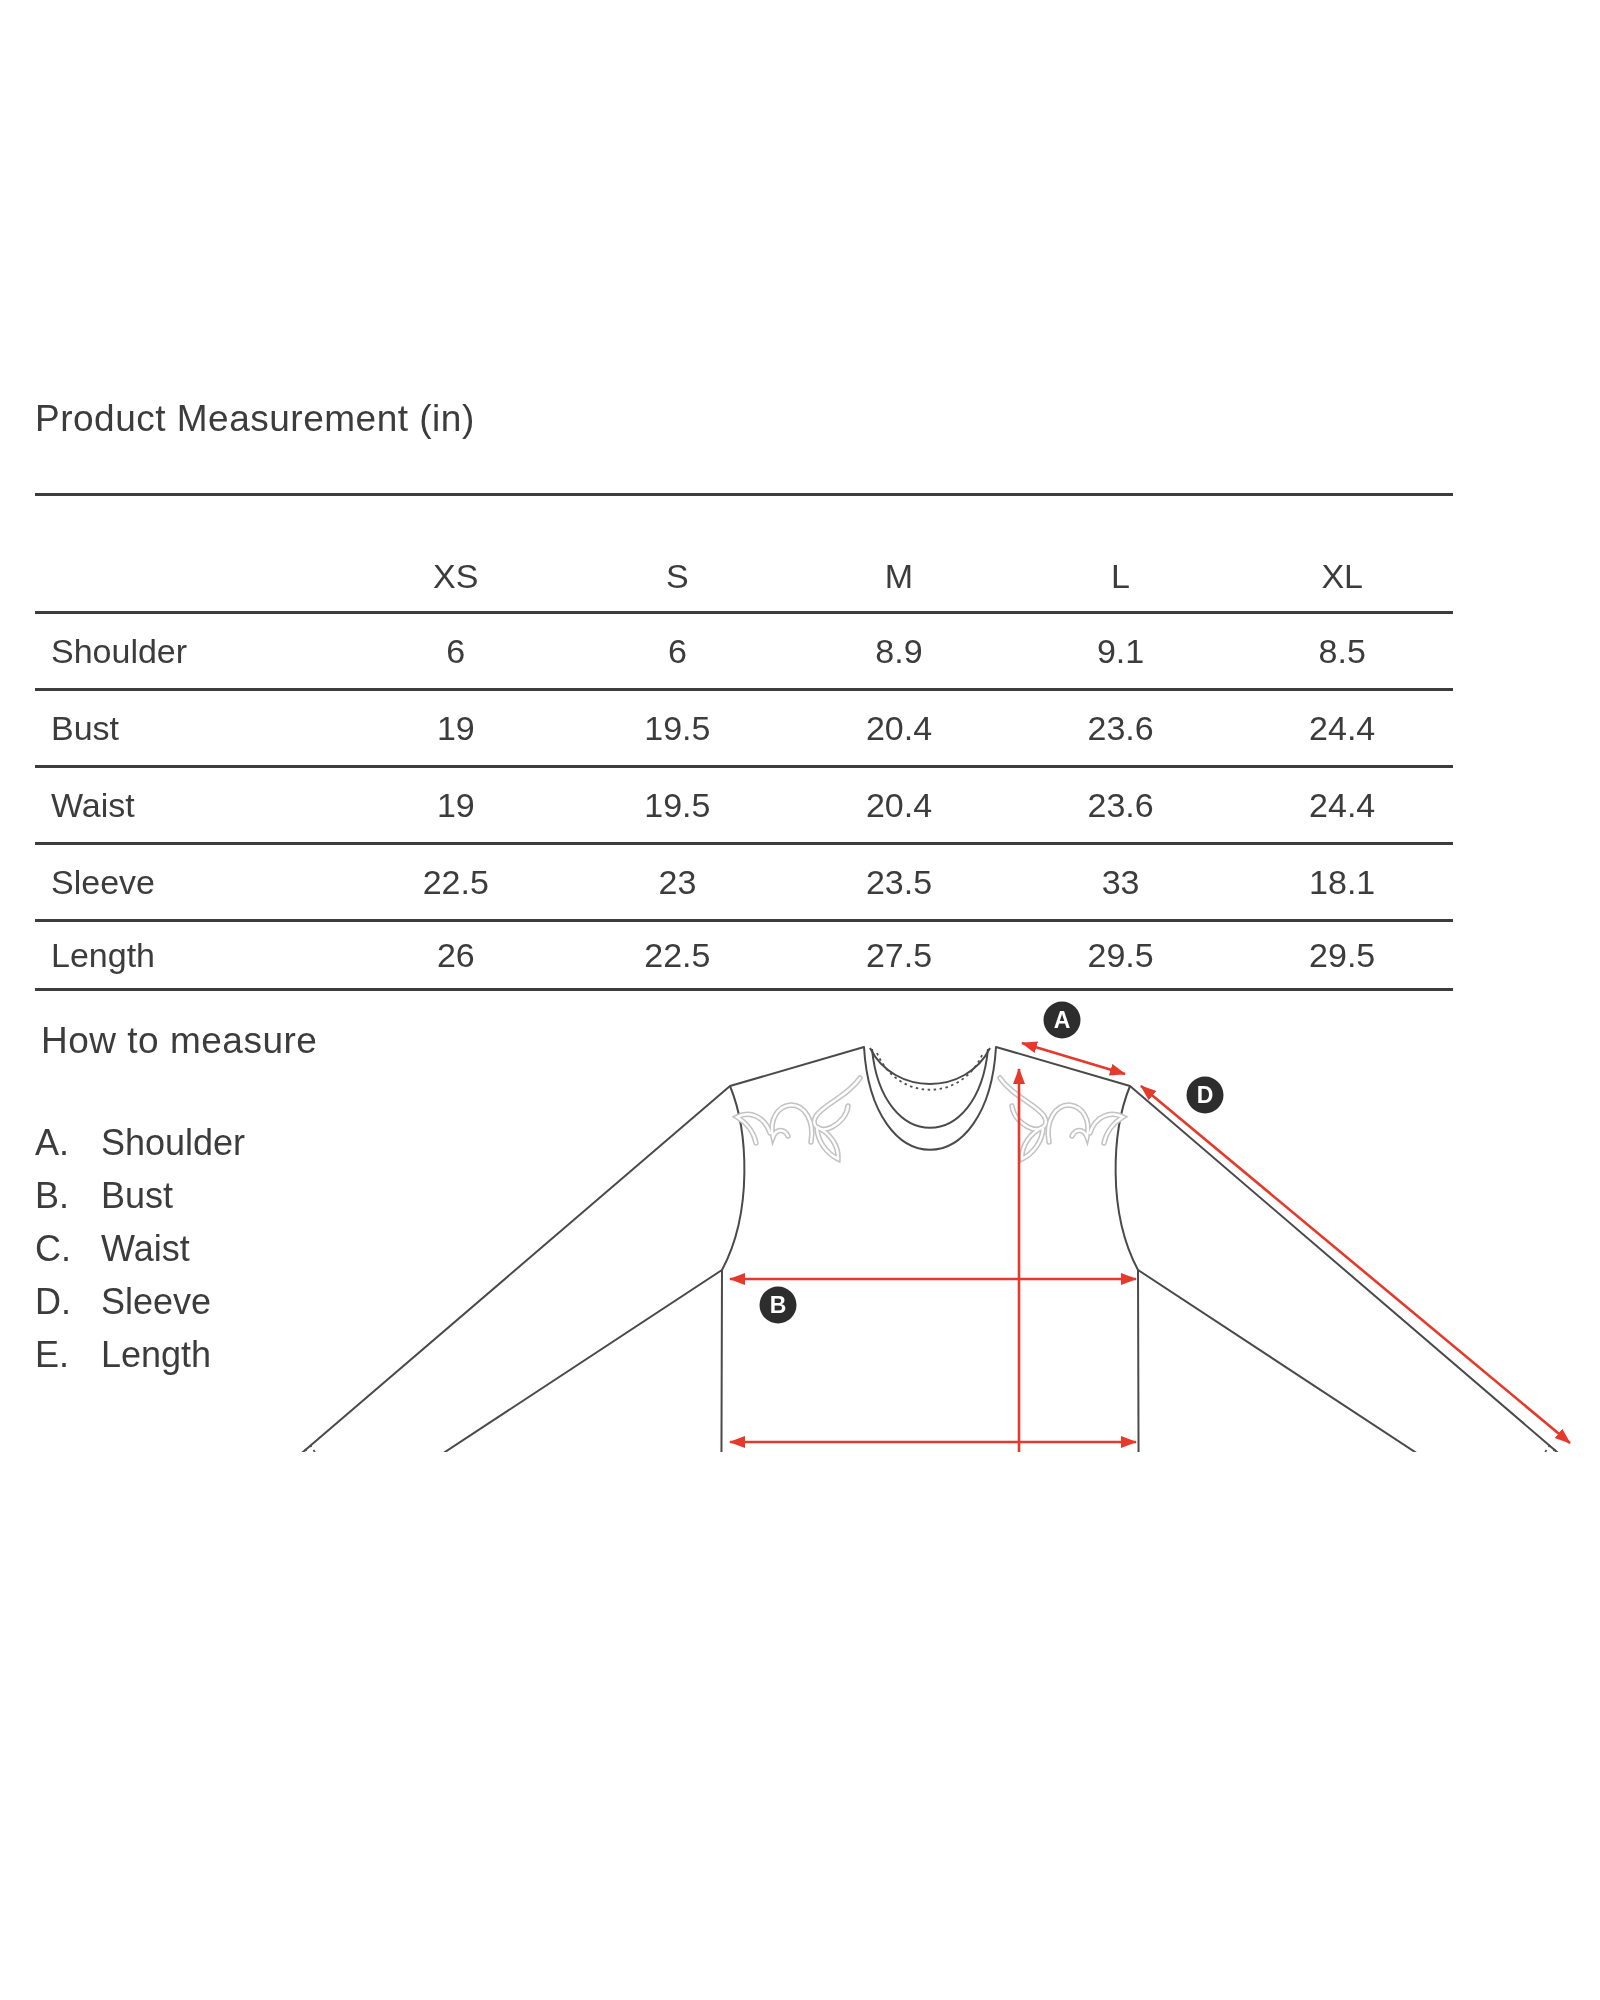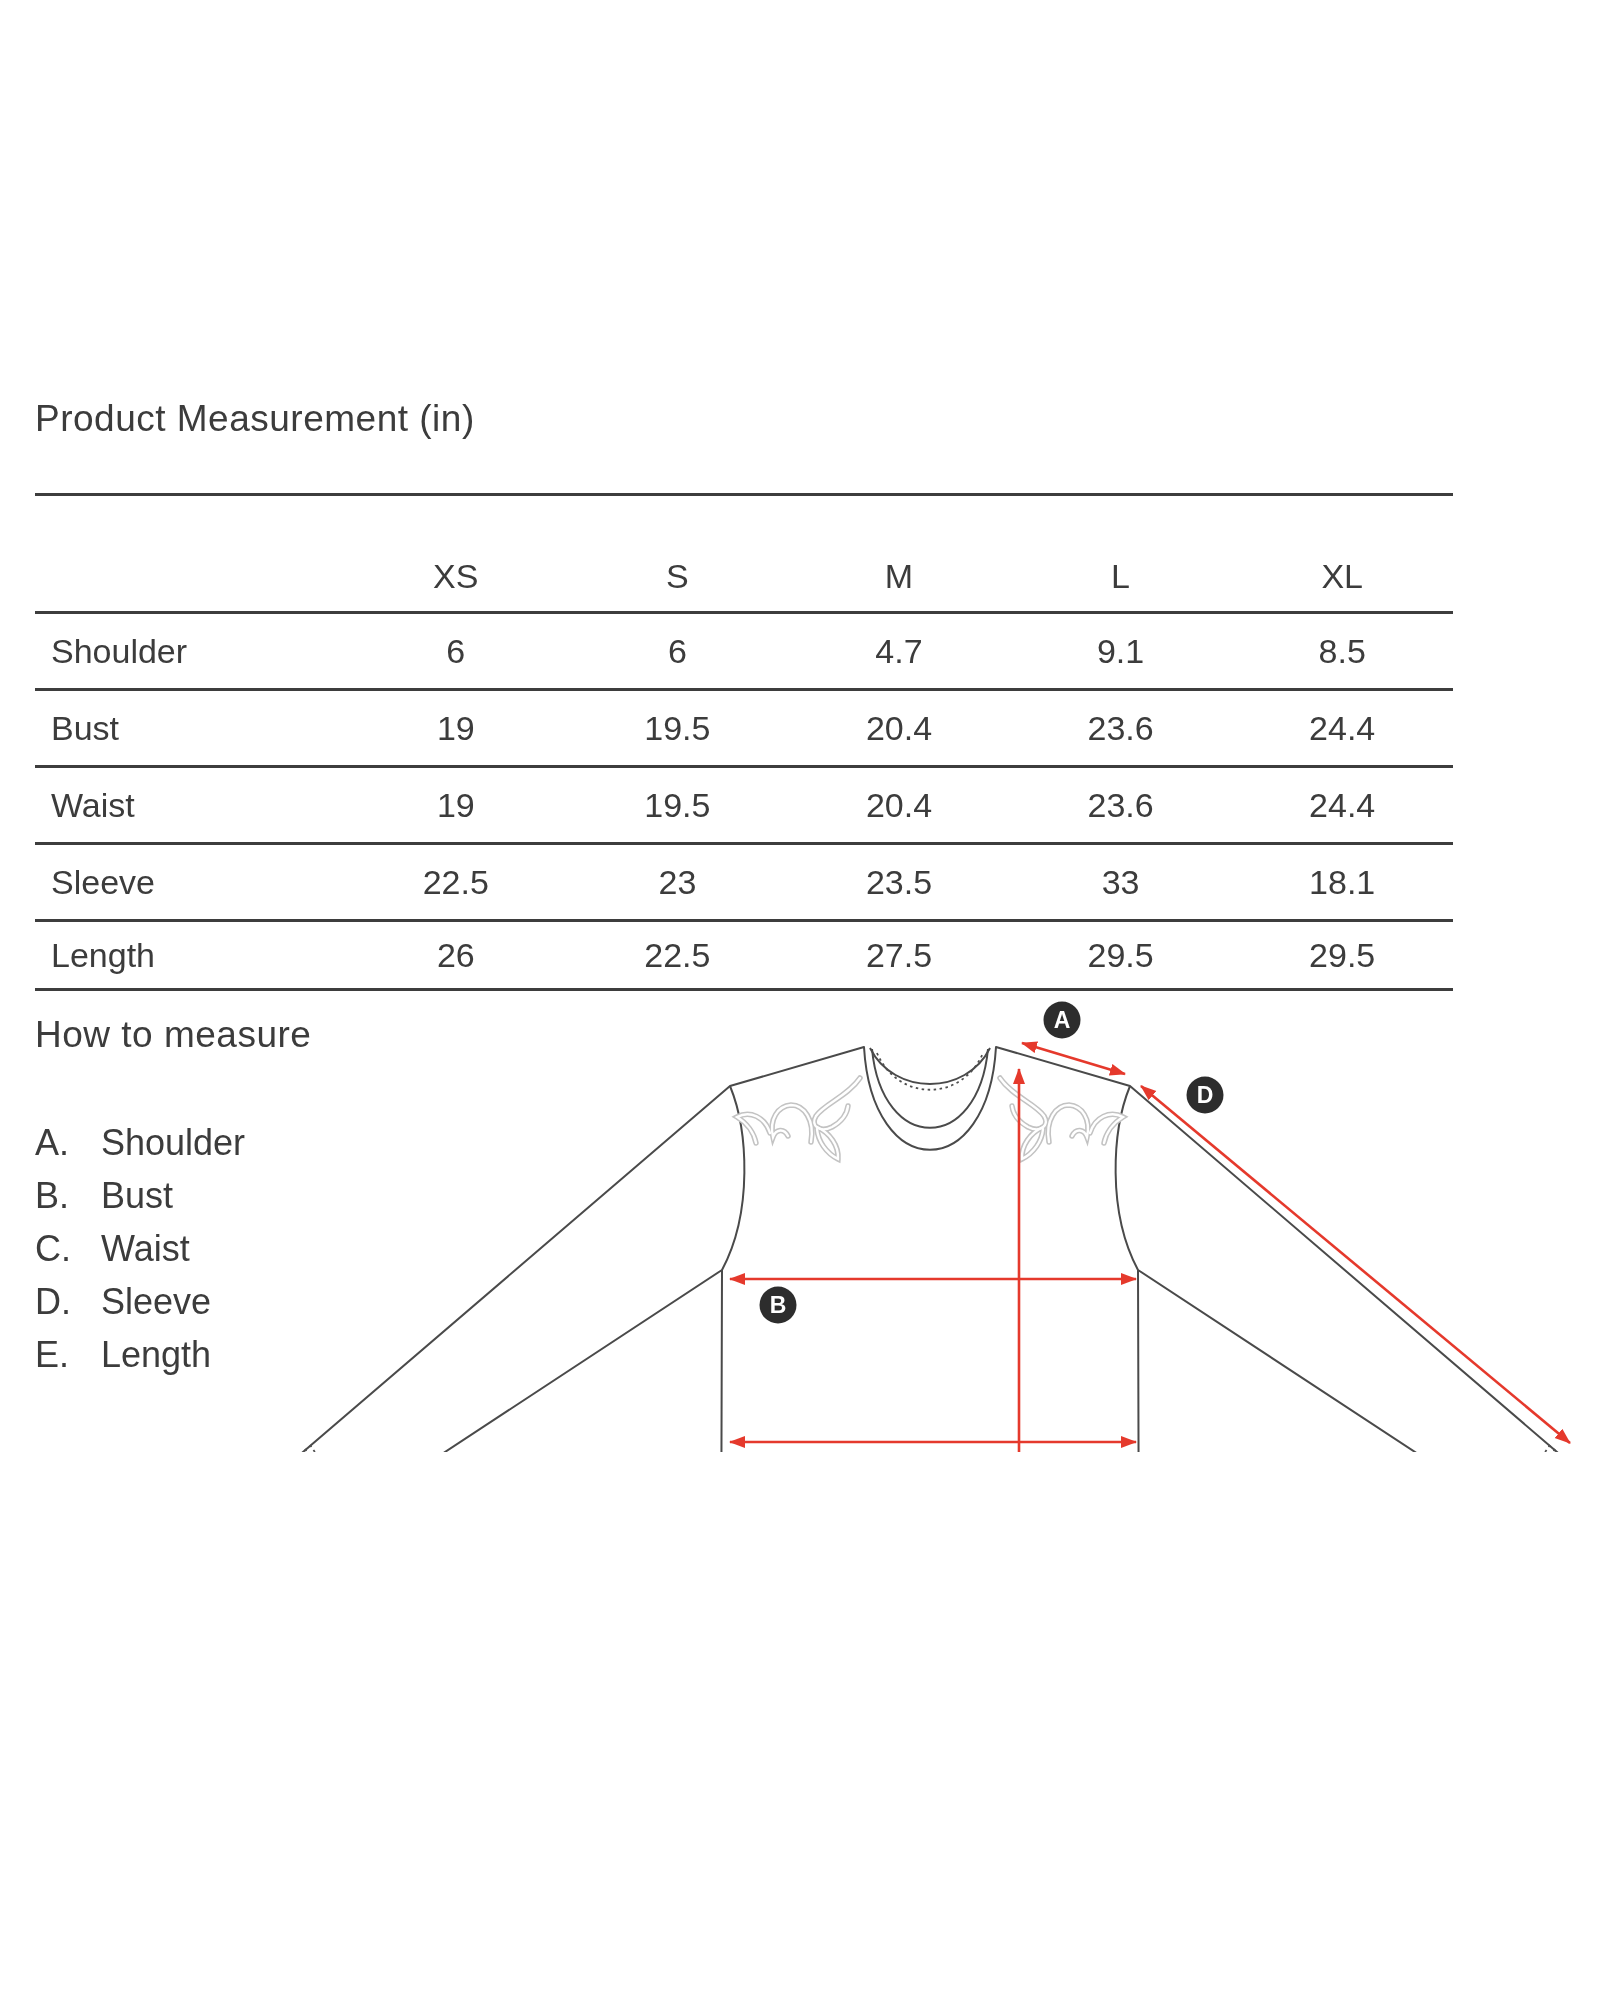--- a/index.html
+++ b/index.html
@@ -16,21 +16,21 @@
     position:absolute;left:35px;top:493px;width:1418px;
     border-top:3px solid #3d3d3d;
   }
   .tr{display:flex;align-items:center;height:74px;border-bottom:3px solid #3d3d3d;}
   .tr.head{height:70px;margin-top:45px;}
   .tr.last{height:66px;}
   .td{flex:1;text-align:center;font-size:34px;color:#3c3c3c;}
   .td.rowlabel{flex:none;width:310px;text-align:left;padding-left:16px;box-sizing:border-box;}
   
   .subtitle{
-    position:absolute;left:35px;top:1014px;margin:0;
+    position:absolute;left:35px;top:1014px;margin:6px;
     font-size:37px;font-weight:400;letter-spacing:0.5px;color:#3c3c3c;
   }
   .legend{position:absolute;left:35px;top:1116px;}
   .legend-item{display:flex;height:53px;align-items:center;font-size:36px;color:#3c3c3c;}
   .legend-item .letter{width:66px;}
   
   .diagram{position:absolute;left:0;top:0;}
   .garment{fill:#ffffff;stroke:#4a4a4a;stroke-width:2;stroke-linejoin:round;}
   .gline{fill:none;stroke:#4a4a4a;stroke-width:2;}
   .stitch{fill:none;stroke:#4f4f4f;stroke-width:1.8;stroke-dasharray:2.5 3.5;}
@@ -57,21 +57,21 @@
       <div class="td">S</div>
       <div class="td">M</div>
       <div class="td">L</div>
       <div class="td">XL</div>
     </div>
 
     <div class="tr">
       <div class="td rowlabel">Shoulder</div>
       <div class="td">6</div>
       <div class="td">6</div>
-      <div class="td">4.7</div>
+      <div class="td">8.9</div>
       <div class="td">9.1</div>
       <div class="td">8.5</div>
     </div>
 
     <div class="tr">
       <div class="td rowlabel">Bust</div>
       <div class="td">19</div>
       <div class="td">19.5</div>
       <div class="td">20.4</div>
       <div class="td">23.6</div>

